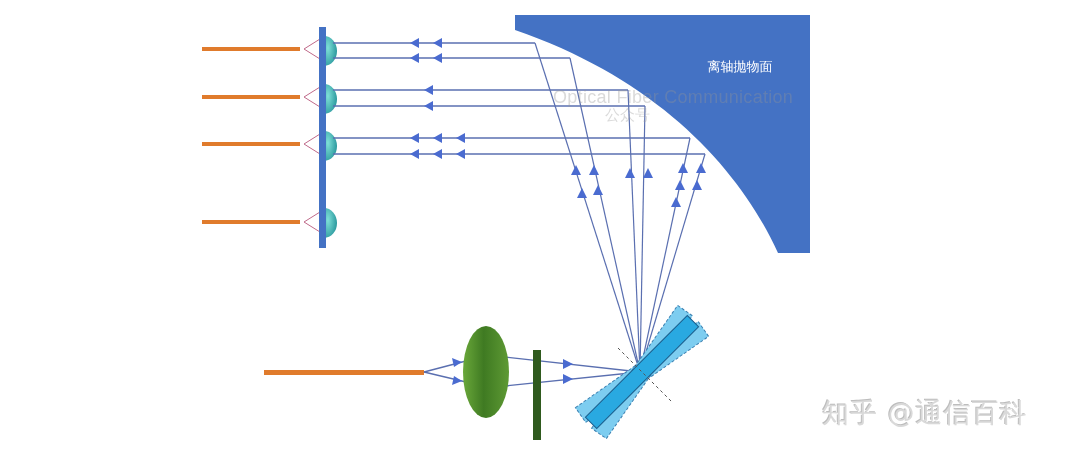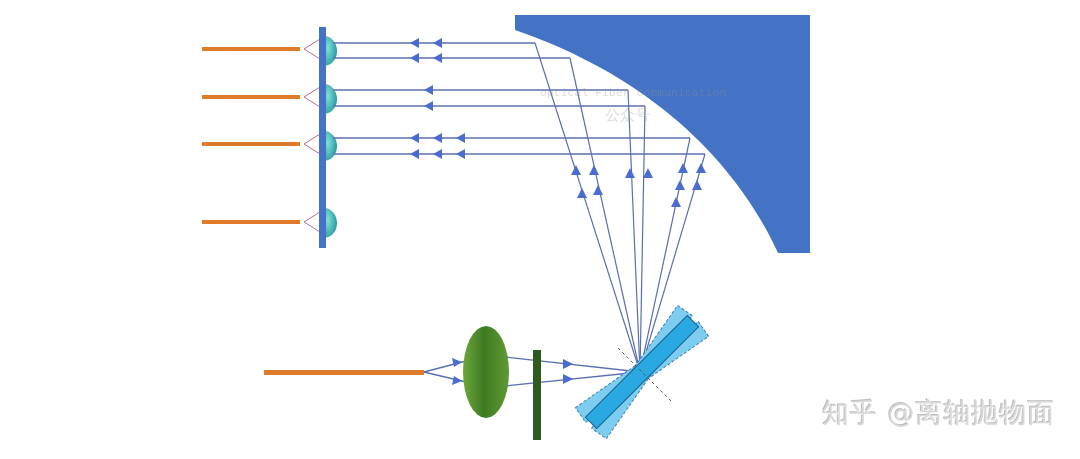--- a/index.html
+++ b/index.html
@@ -1,19 +1,19 @@
 <!DOCTYPE html>
 <html><head>
   <meta charset="utf-8">
   <style>
     html, body { margin: 0; padding: 0; background: #ffffff; }
     body { width: 1080px; height: 459px; overflow: hidden; position: relative; font-family: "DejaVu Sans", sans-serif; }
     #canvas { position: absolute; left: 0; top: 0; width: 1080px; height: 459px; }
     .label-mirror { position: absolute; left: 680px; top: 58px; width: 120px; text-align: center; color: #ffffff; font-size: 13px; line-height: 17px; font-family: "DejaVu Serif", serif; }
-    .wm-en { position: absolute; left: 540px; top: 87px; color: rgba(150,150,150,0.35); font-size: 11px; font-family: Liberation Mono, monospace; letter-spacing: 0.3px; }
+    .wm-en { position: absolute; left: 553px; top: 87px; color: rgba(150,150,150,0.35); font-size: 18px; font-family: Liberation Sans, sans-serif; letter-spacing: 0.3px; }
     .wm-cn { position: absolute; left: 605px; top: 106px; color: rgba(150,150,150,0.35); font-size: 15px; font-family: Liberation Serif, serif; }
     .wm-zhihu { position: absolute; left: 822px; top: 395px; color: #d9d9d9; font-size: 27px; font-family: "DejaVu Sans", sans-serif; text-shadow: 1px 1px 0 #ffffff, -1px -1px 0 #bdbdbd; letter-spacing: 1px; }
   </style>
 </head>
 <body>
 
 <svg id="canvas" viewBox="0 0 1080 459" xmlns="http://www.w3.org/2000/svg">
   <defs>
     <linearGradient id="lensGrad" x1="0" x2="1" y1="0" y2="0">
       <stop offset="0" stop-color="#6aa83a"></stop>
@@ -121,17 +121,18 @@
 
   <g transform="translate(642,372)">
     <rect x="-75" y="-9" width="150" height="18" transform="rotate(-35)" fill="#7dcdf0" stroke="#3a7fb0" stroke-dasharray="3,2" stroke-width="1"></rect>
     <rect x="-75" y="-9" width="150" height="18" transform="rotate(-55)" fill="#7dcdf0" stroke="#3a7fb0" stroke-dasharray="3,2" stroke-width="1"></rect>
     <rect x="-72" y="-8" width="144" height="16" transform="rotate(-45)" fill="#29a9e1" stroke="#1a5f8e" stroke-width="1"></rect>
     <line x1="-24" y1="-24" x2="30" y2="30" stroke="#555" stroke-dasharray="3,3" stroke-width="1"></line>
   </g>
 </svg>
 
 <div class="label-mirror">
+  <div>离轴抛物面</div>
 </div>
 
 <div class="wm-en">Optical Fiber Communication</div>
 <div class="wm-cn">公众号</div>
-<div class="wm-zhihu">知乎 @离轴抛物面</div>
+<div class="wm-zhihu">知乎 @通信百科</div>
 
 </body></html>

